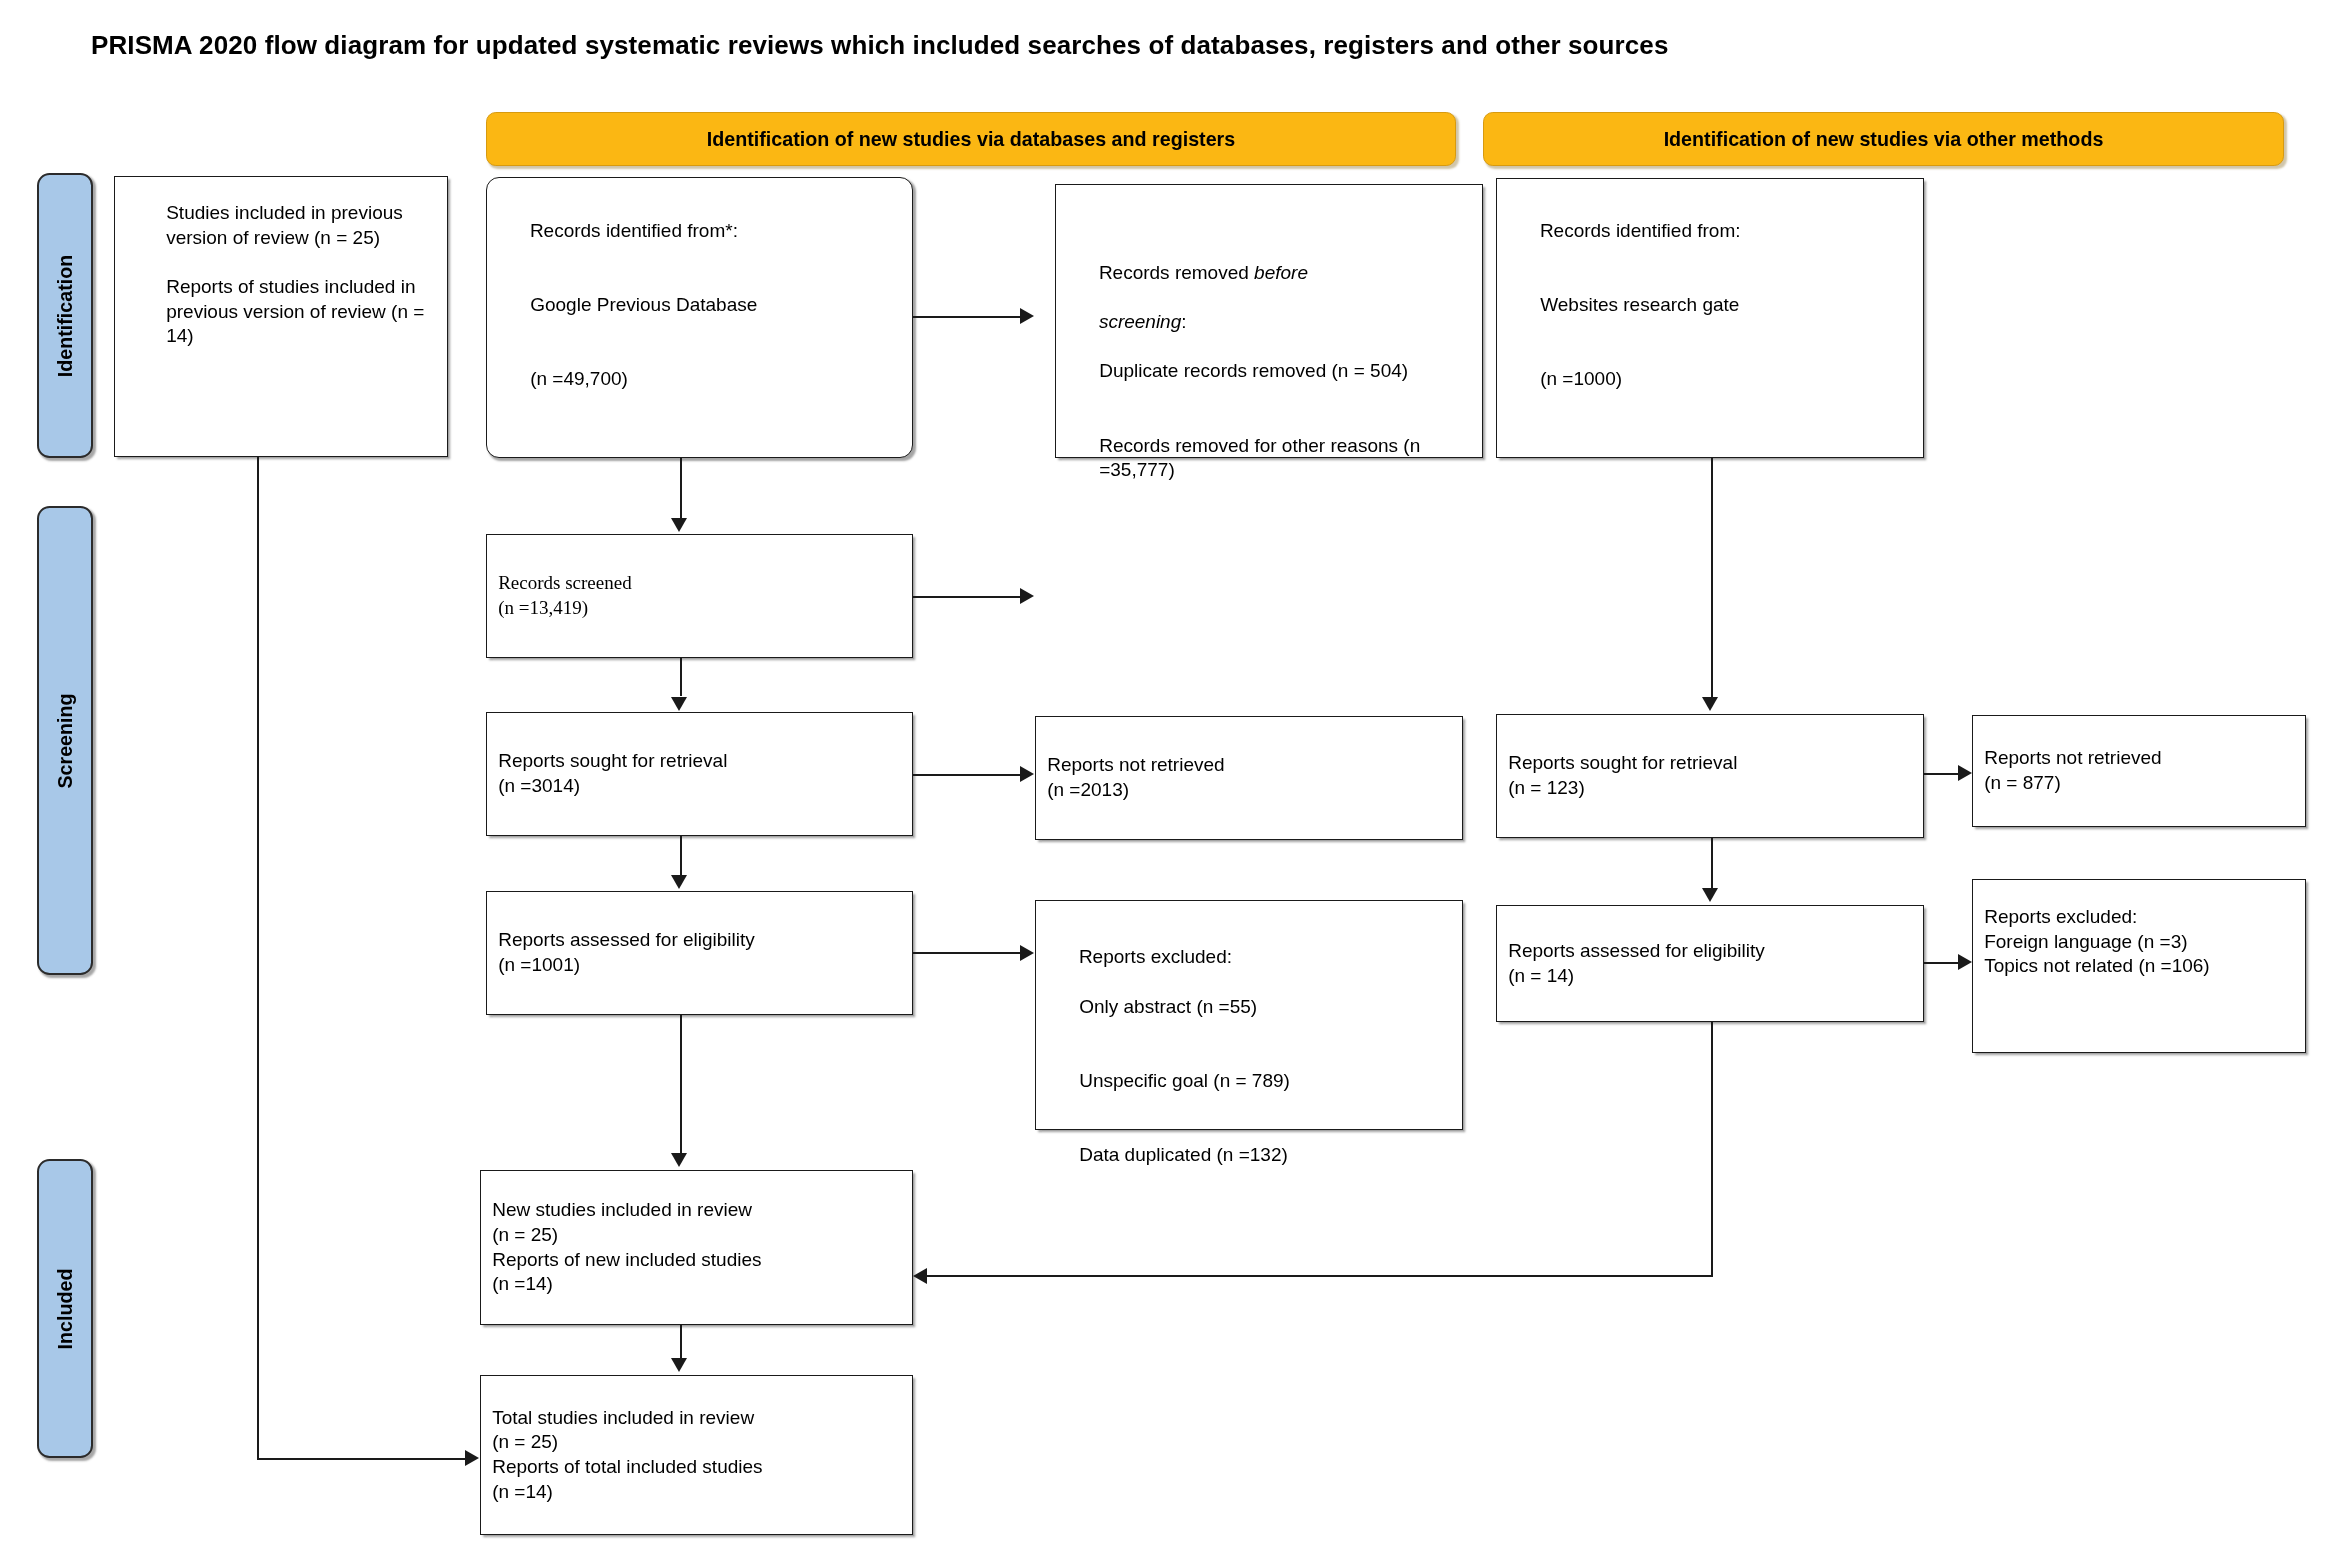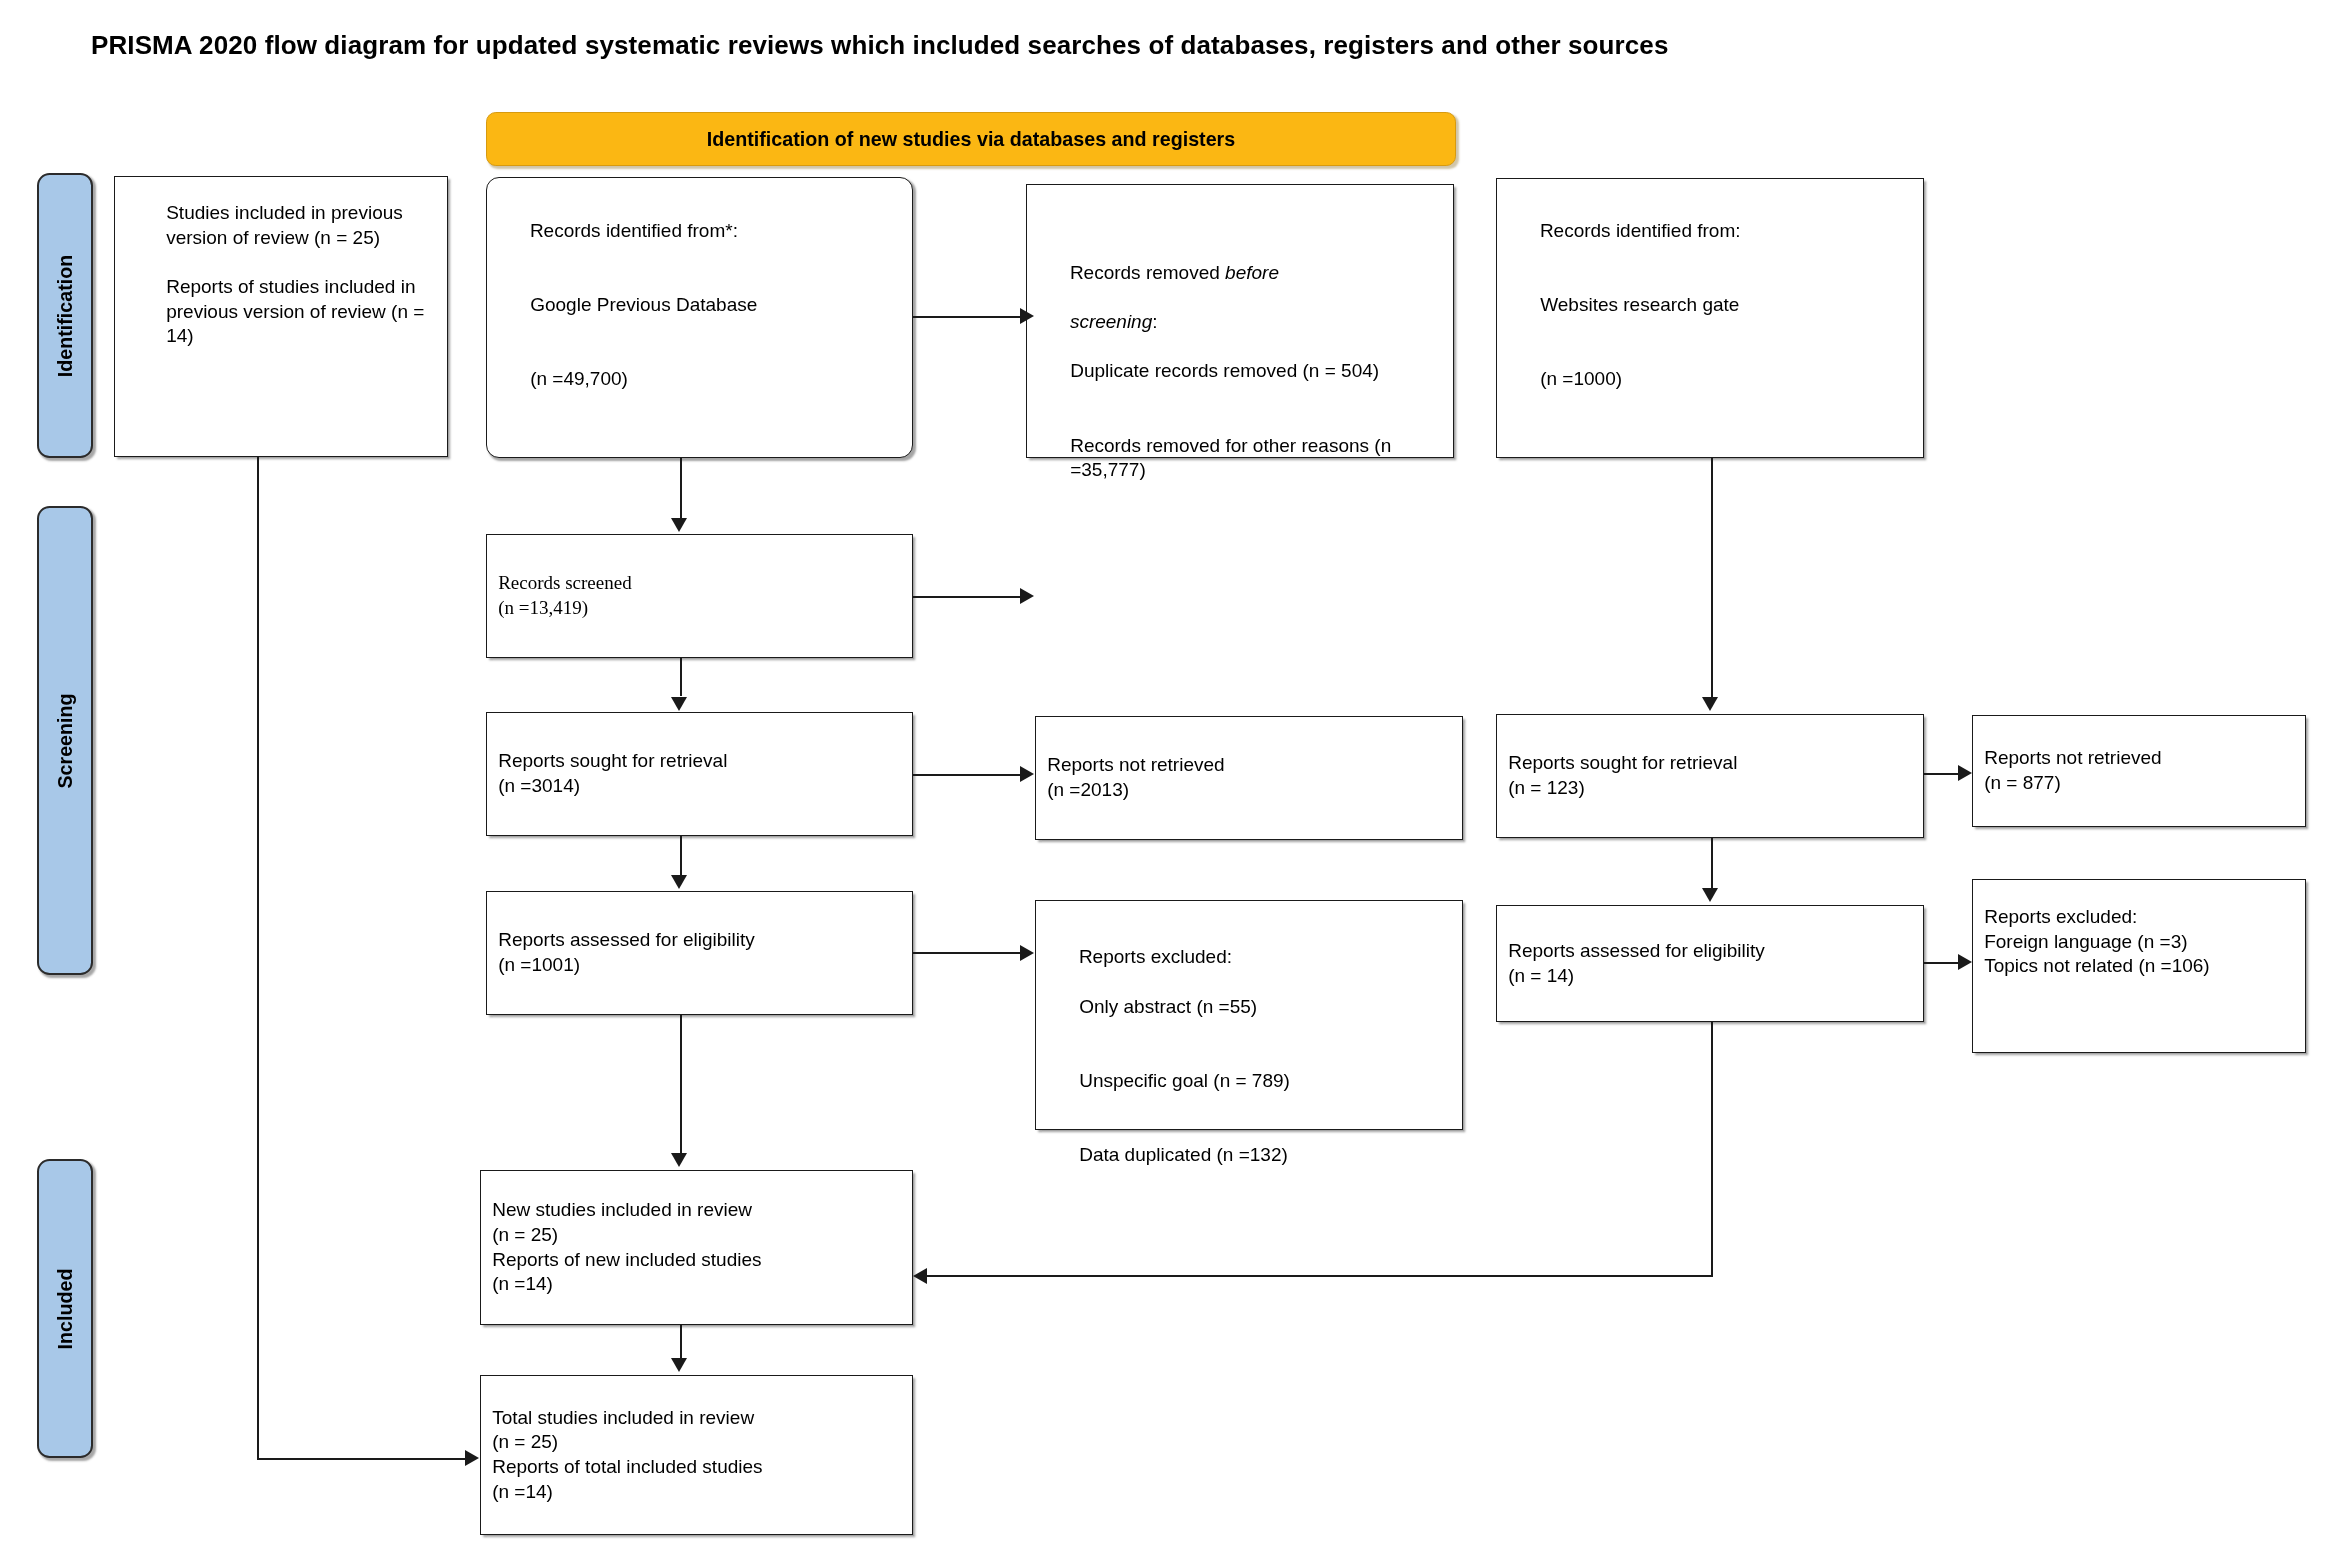--- a/index.html
+++ b/index.html
@@ -47,20 +47,23 @@
 </head>
 <body>
 
 <div class="stage">
 
   <div class="title">PRISMA 2020 flow diagram for updated systematic reviews which included searches of databases, registers and other sources</div>
 
   <div class="hbar" style="left:486px;top:112px;width:968px;height:52px;">
     <span>Identification of new studies via databases and registers</span>
   </div>
+  <div class="hbar" style="left:1483px;top:112px;width:799px;height:52px;">
+    <span>Identification of new studies via other methods</span>
+  </div>
 
   <div class="band" style="left:37px;top:173px;width:52px;height:281px;">
     <span>Identification</span>
   </div>
   <div class="band" style="left:37px;top:506px;width:52px;height:465px;">
     <span>Screening</span>
   </div>
   <div class="band" style="left:37px;top:1159px;width:52px;height:295px;">
     <span>Included</span>
   </div>
@@ -72,21 +75,21 @@
   </div>
 
   <div class="box" style="left:486px;top:177px;width:427px;height:281px;border-radius:13px;">
     <div class="txt">
       <span>Records identified from*:</span><br>
       <span class="ind">Google Previous Database</span>
       <span class="ind">(n =49,700)</span>
     </div>
   </div>
 
-  <div class="box top" style="left:1026px;top:184px;width:428px;height:274px;justify-content:flex-end;">
+  <div class="box top" style="left:1055px;top:184px;width:428px;height:274px;justify-content:flex-end;">
     <div class="txt" style="padding-top:51px;">
       <span>Records removed </span><span class="ital">before</span><br>
       <span class="ital">screening</span><span>:</span>
       <span class="ind">Duplicate records removed (n = 504)</span>
       <span class="ind">Records removed for other reasons (n =35,777)</span>
     </div>
   </div>
 
   <div class="box" style="left:1496px;top:178px;width:428px;height:280px;">
     <div class="txt">

